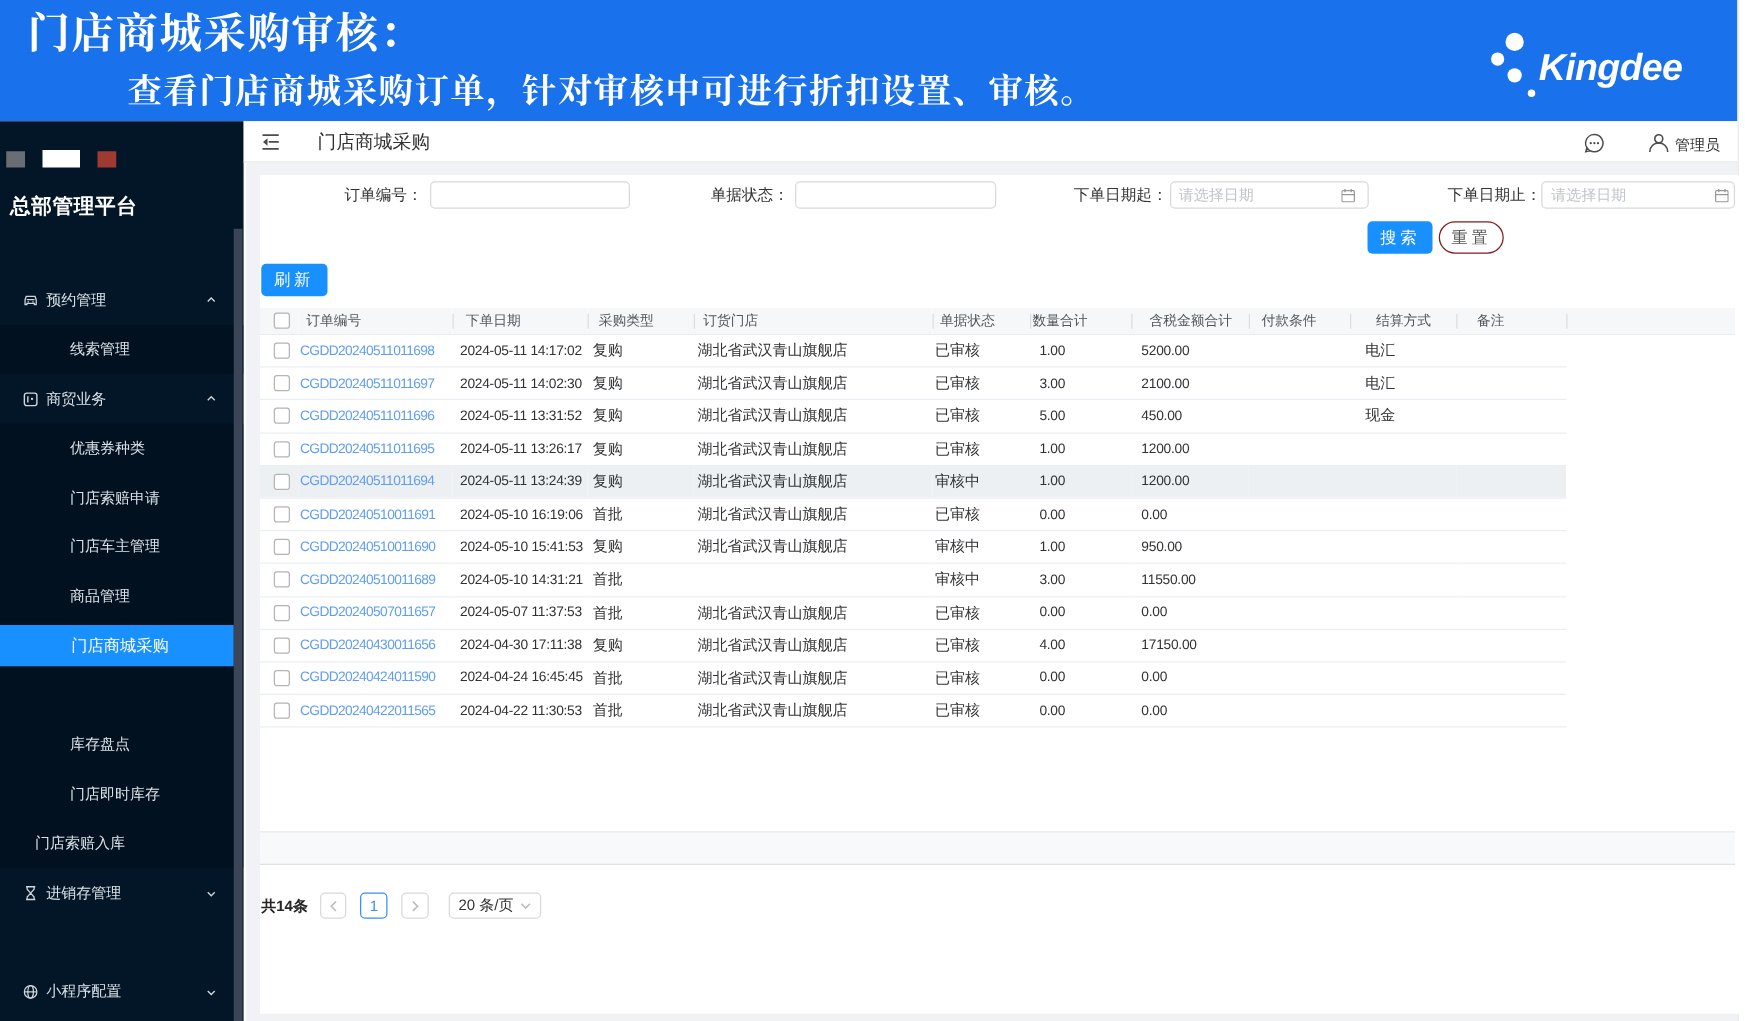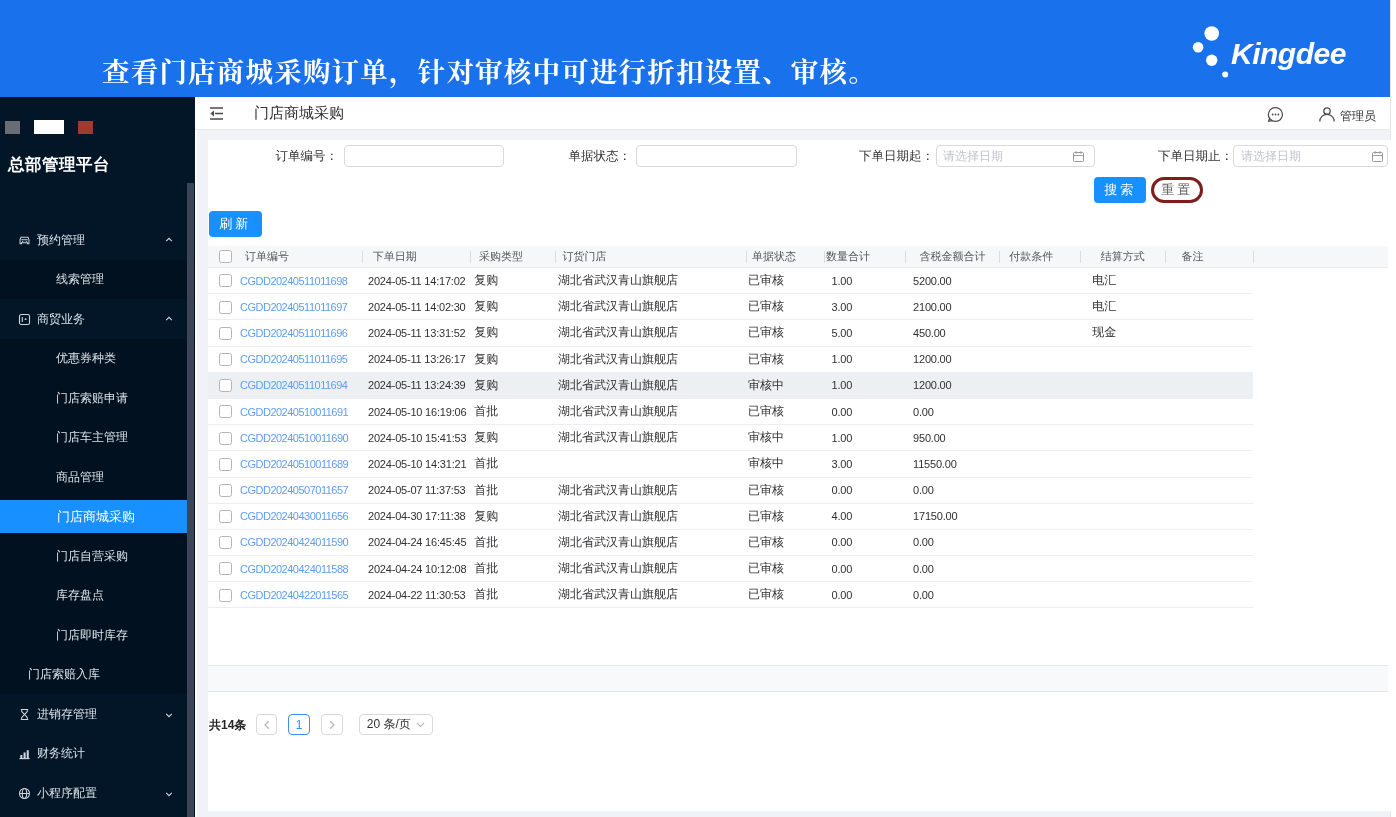--- a/index.html
+++ b/index.html
@@ -27,41 +27,42 @@
 .mhead{left:195px;top:97px;width:1195px;height:32.5px;background:#fff;border-bottom:1px solid #e8e8e8}
 .mtitle{left:254px;top:104px;font-size:15px;color:#303133}
 .muser{left:1340px;top:108px;font-size:12px;color:#333}
 
 .card{left:208px;top:140px;width:1304px;height:671px;background:#fff}
 .flabel{position:absolute;font-size:12.5px;color:#333;font-weight:500;height:22px;line-height:22px;text-align:right}
 .finput{position:absolute;height:22px;border:1px solid #d9d9d9;border-radius:4px;background:#fff}
 .dateph{position:absolute;font-size:12px;color:#c0c4cc;line-height:22px}
 .btn{position:absolute;font-size:13px;display:flex;align-items:center;justify-content:center;letter-spacing:3px}
 .bblue{background:#1890ff;color:#fff;border-radius:4px}
-.bwhite{background:#fff;color:#595959;border:3px solid #7f1d1d;border-radius:13px}
+.bwhite{background:#fff;color:#595959;border:1px solid #7f1d1d;border-radius:13px}
 
 .tbl{position:absolute;left:0;top:105.5px;width:1180px;border-collapse:collapse;table-layout:fixed;font-size:11px;color:#303133}
 .tbl th{height:22px;background:#f6f7f8;font-weight:500;color:#51565d;text-align:left;font-size:11px;position:relative;padding:0;border-bottom:1px solid #e9ecef}
 .tbl td{height:26.2px;padding:0;border-bottom:1px solid #ebeef2;letter-spacing:-0.2px;white-space:nowrap;overflow:visible}
 .tbl td.nb{border-bottom:none}
 .tbl td.cjk{font-size:12px;letter-spacing:0}
 .tbl tr.hov td{background:#edf0f2}
 .tbl tr.hov td.nb{background:#fff}
 a.lnk{color:#5f9df0;text-decoration:none;letter-spacing:-0.5px}
 .cb{display:inline-block;width:13px;height:13px;border:1px solid #b5b5b5;border-radius:2.5px;background:#fff;vertical-align:middle}
 .sep:before{content:"";position:absolute;left:0;top:5px;height:12px;border-left:1px solid #ddd}
 
 .fstrip{position:absolute;left:0;top:525px;width:1180px;height:27px;background:#f8f9fa;border-top:1px solid #e6e9ec;border-bottom:1px solid #dfe3e6}
 .fsel{position:absolute;right:16px;top:510px;font-size:12px;color:#3b82f6}
 .pgwrap{position:absolute;left:0;top:574px;width:1180px;height:22px;font-size:12px;color:#333}
 .pbox{position:absolute;top:0;height:21px;border:1px solid #d9d9d9;border-radius:4px;background:#fff;display:flex;align-items:center;justify-content:center;color:#999}
 </style></head><body>
 <div id="page">
 
 <div class="abs banner"></div>
+<div class="abs btitle">门店商城采购审核：</div>
 <div class="abs bsub">查看门店商城采购订单，针对审核中可进行折扣设置、审核。</div>
 <svg class="abs" style="left:1185px;top:20px" width="170" height="60" viewBox="0 0 170 60">
 <circle cx="26.7" cy="13.5" r="7.3" fill="#fff"></circle>
 <circle cx="13.1" cy="27.2" r="5.3" fill="#fff"></circle>
 <circle cx="26.7" cy="40.3" r="5.7" fill="#fff"></circle>
 <circle cx="40.2" cy="54.5" r="3" fill="#fff"></circle>
 <text x="46" y="44" font-family="Liberation Sans,sans-serif" font-style="italic" font-weight="bold" font-size="30" fill="#fff" letter-spacing="-0.5">Kingdee</text>
 </svg>
 <div class="abs rstrip"></div>
 <div class="abs sidebar">
@@ -101,47 +102,37 @@
 <div class="mitem" style="position:absolute;top:281.4px;padding-left:56px">
         <span class="txt">门店索赔申请</span>
       </div>
 <div class="mitem" style="position:absolute;top:320.9px;padding-left:56px">
         <span class="txt">门店车主管理</span>
       </div>
 <div class="mitem" style="position:absolute;top:360.4px;padding-left:56px">
         <span class="txt">商品管理</span>
       </div>
 <div class="abs selbar" style="top:403.3px">门店商城采购</div>
-<div class="mitem" style="position:absolute;top:439.4px;padding-left:56px">
-        <span class="txt">门店自营采购</span>
-      </div>
 <div class="mitem" style="position:absolute;top:479.0px;padding-left:56px">
         <span class="txt">库存盘点</span>
       </div>
 <div class="mitem" style="position:absolute;top:518.5px;padding-left:56px">
         <span class="txt">门店即时库存</span>
       </div>
 <div class="mitem" style="position:absolute;top:558.0px;padding-left:28px">
         <span class="txt">门店索赔入库</span>
       </div>
 <div class="mitem" style="position:absolute;top:597.5px;">
         <svg class="mi" viewBox="0 0 14 14">
           <path d="M3 1.5h8M3 12.5h8M4 1.5v2.2L7 7l3-3.3V1.5M4 12.5v-2.2L7 7l3 3.3v2.2" fill="none" stroke="#cfd6de" stroke-width="1.1"></path>
         </svg>
         <span class="txt">进销存管理</span>
         <svg class="arr" style="top:16px" viewBox="0 0 10 10">
           <path d="M1.5 3.5 5 7l3.5-3.5" fill="none" stroke="#cfd6de" stroke-width="1.4"></path>
         </svg>
-      </div>
-<div class="mitem" style="position:absolute;top:637.0px;">
-        <svg class="mi" viewBox="0 0 14 14">
-          <path d="M1.5 12.5h11" stroke="#cfd6de" stroke-width="1.2"></path>
-          <path d="M2.5 12.5V8.5h2.2v4M6 12.5V5.8h2.2v6.7M9.4 12.5V3.5h2.2v9" fill="#cfd6de"></path>
-        </svg>
-        <span class="txt">财务统计</span>
       </div>
 <div class="mitem" style="position:absolute;top:676.6px;">
         <svg class="mi" viewBox="0 0 14 14">
           <circle cx="7" cy="7" r="5.4" fill="none" stroke="#cfd6de" stroke-width="1.1"></circle>
           <ellipse cx="7" cy="7" rx="2.4" ry="5.4" fill="none" stroke="#cfd6de" stroke-width="1.1"></ellipse>
           <path d="M1.8 7h10.4" stroke="#cfd6de" stroke-width="1.1"></path>
         </svg>
         <span class="txt">小程序配置</span>
         <svg class="arr" style="top:16px" viewBox="0 0 10 10">
           <path d="M1.5 3.5 5 7l3.5-3.5" fill="none" stroke="#cfd6de" stroke-width="1.4"></path>
@@ -368,34 +359,20 @@
             <td class="cjk" style="padding-left:2.5px">已审核</td>
             <td style="padding-left:8px">0.00</td>
             <td style="padding-left:8.6px">0.00</td>
             <td style="padding-left:8px"></td>
             <td class="cjk" style="padding-left:12.8px"></td>
             <td style="padding-left:8px"></td>
             <td class="nb"></td>
           </tr>
 <tr>
             <td style="padding-left:11px"><span class="cb"></span></td>
-            <td style="padding-left:1px"><a class="lnk">CGDD20240424011588</a></td>
-            <td style="padding-left:6px">2024-04-24 10:12:08</td>
-            <td class="cjk" style="padding-left:4.3px">首批</td>
-            <td class="cjk" style="padding-left:3px">湖北省武汉青山旗舰店</td>
-            <td class="cjk" style="padding-left:2.5px">已审核</td>
-            <td style="padding-left:8px">0.00</td>
-            <td style="padding-left:8.6px">0.00</td>
-            <td style="padding-left:8px"></td>
-            <td class="cjk" style="padding-left:12.8px"></td>
-            <td style="padding-left:8px"></td>
-            <td class="nb"></td>
-          </tr>
-<tr>
-            <td style="padding-left:11px"><span class="cb"></span></td>
             <td style="padding-left:1px"><a class="lnk">CGDD20240422011565</a></td>
             <td style="padding-left:6px">2024-04-22 11:30:53</td>
             <td class="cjk" style="padding-left:4.3px">首批</td>
             <td class="cjk" style="padding-left:3px">湖北省武汉青山旗舰店</td>
             <td class="cjk" style="padding-left:2.5px">已审核</td>
             <td style="padding-left:8px">0.00</td>
             <td style="padding-left:8.6px">0.00</td>
             <td style="padding-left:8px"></td>
             <td class="cjk" style="padding-left:12.8px"></td>
             <td style="padding-left:8px"></td>

